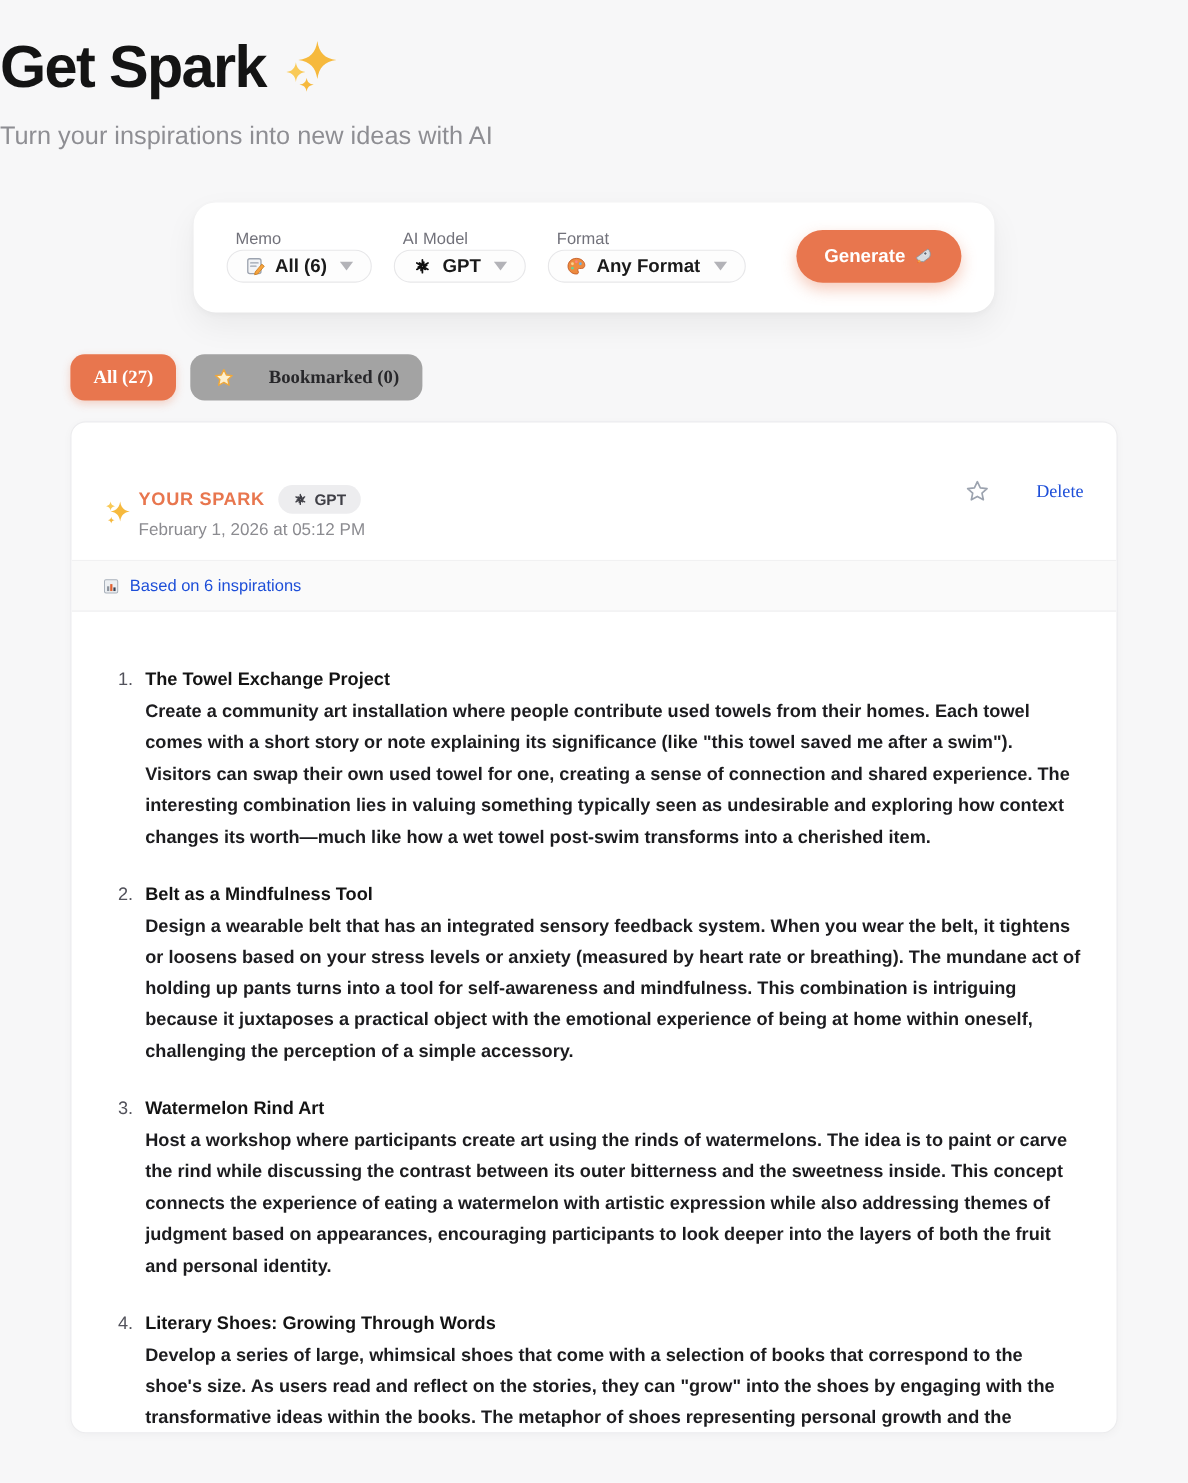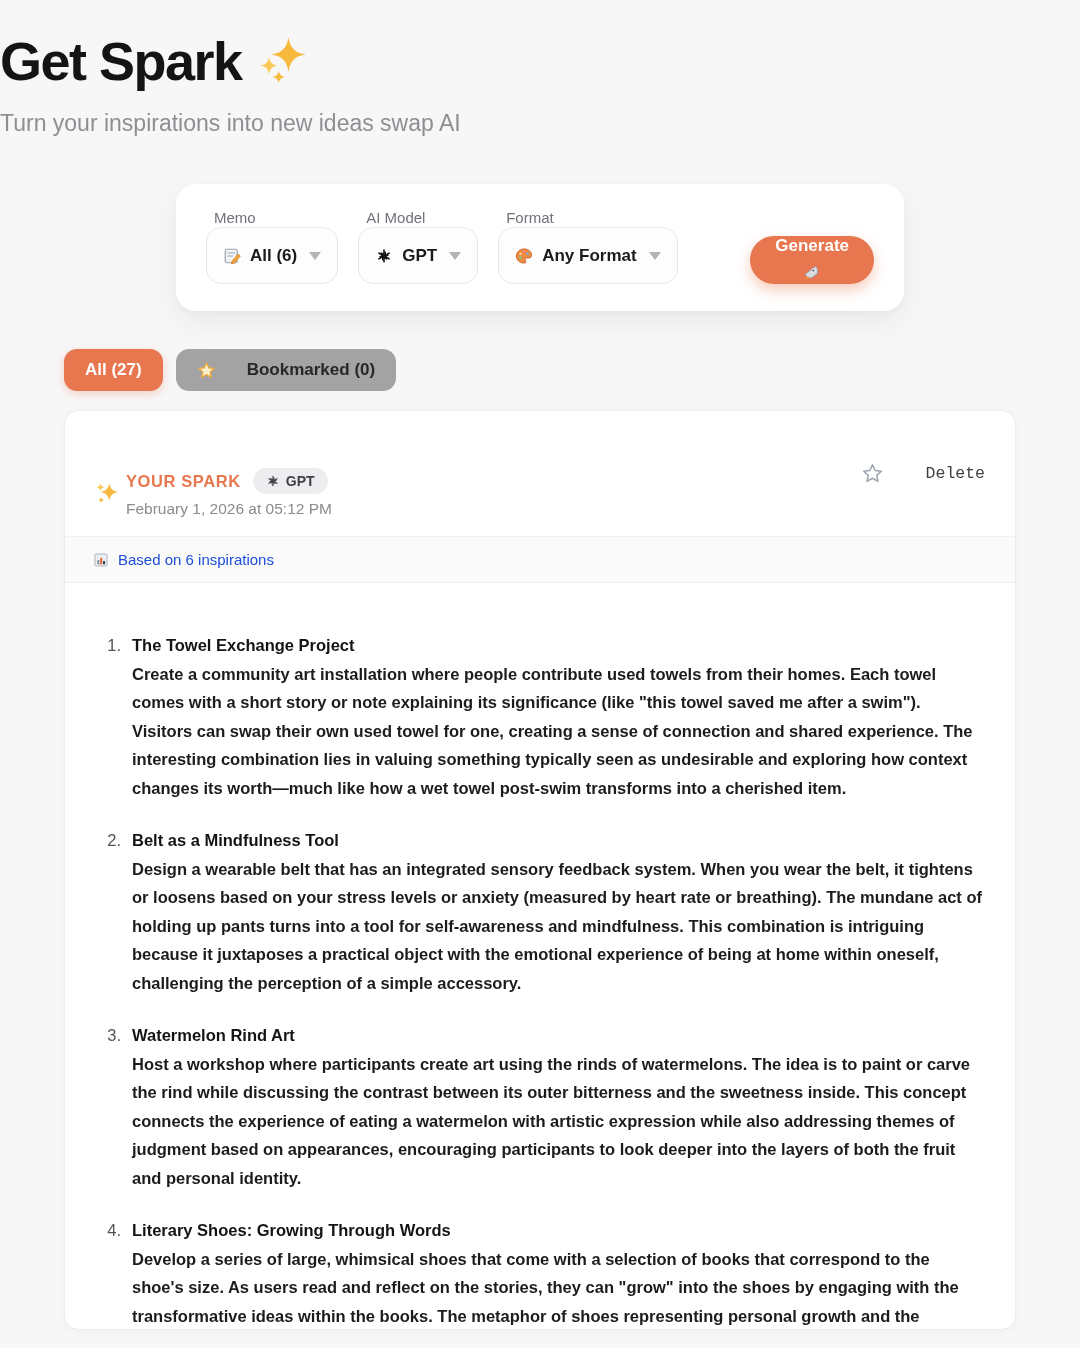--- a/index.html
+++ b/index.html
@@ -23,44 +23,43 @@
   
   .controls-card {
     width:728px; margin:45px auto 0; background:#ffffff; border-radius:20px;
     box-shadow:0 12px 30px rgba(0,0,0,0.06), 0 2px 6px rgba(0,0,0,0.03);
     padding:25px 30px 27px; display:flex; align-items:flex-end; gap:20px;
   }
   .control-group { display:flex; flex-direction:column; }
   .control-label { font-size:15px; color:#71717a; margin-bottom:1px; margin-left:8px; }
   .dropdown {
     display:inline-flex; align-items:center; gap:9px; background:#fdfdfd;
-    border:1px solid #e7e7e9; border-radius:15px; padding:0 16px; height:57px;
+    border:1px solid #e7e7e9; border-radius:15px; padding:0 16px; height:30px;
     cursor:pointer;
   }
   .dropdown .dd-value { font-size:17px; font-weight:600; color:#1a1a1a; white-space:nowrap; }
   .dd-arrow {
     width:0; height:0; border-left:6px solid transparent; border-right:6px solid transparent;
     border-top:8px solid #b3b3b8; margin-left:3px;
   }
   .icon-16 { width:18px; height:18px; display:block; }
   .generate-btn {
     margin-left:auto; display:inline-flex; align-items:center; gap:8px;
     background:#e8764e; border:none; border-radius:999px; height:48px; padding:0 25px;
     color:#ffffff; font-size:17px; font-weight:700; cursor:pointer;
     box-shadow:0 6px 14px rgba(232,118,78,0.38);
     font-family:"Liberation Sans", sans-serif;
-    flex-direction:column;
   }
 
   
   .tabs-row { width:952px; margin:38px auto 0; display:flex; gap:13px; }
   .tab {
     display:inline-flex; align-items:center; gap:8px; height:42px; padding:0 21px;
     border-radius:13px; font-size:17px; cursor:pointer; border:none;
-    font-family:Liberation Sans, sans-serif;
+    font-family:Liberation Serif, serif;
   }
   .tab.active { background:#e8764e; color:#ffffff; font-weight:700; box-shadow:0 3px 8px rgba(232,118,78,0.3); }
   .tab.inactive { background:#a3a3a3; color:#27272a; font-weight:600;gap:31px; }
 
   
   .spark-card {
     width:952px; margin:19px auto 0; background:#ffffff;
     border:1px solid #ececee; border-radius:14px;
     box-shadow:0 2px 8px rgba(0,0,0,0.03);
     overflow:hidden; height:920px;
@@ -76,22 +75,22 @@
   .model-badge {
     display:inline-flex; align-items:center; gap:6px; background:#ededef;
     border-radius:999px; padding:5px 13px; font-size:14px; font-weight:600; color:#3f3f46;
   }
   .model-badge svg { width:14px; height:14px; }
   .spark-date { margin-top:6px; font-size:15.5px; color:#8b8b90; }
   .card-header-right { display:flex; align-items:center; gap:40px; }
   .star-btn { background:none; border:none; cursor:pointer; line-height:0; padding:2px; }
   .star-btn svg { width:23px; height:23px; }
   .delete-btn {
-    background:none; border:none; cursor:pointer; font-size:16.5px; color:#404040;
-    font-weight:500; font-family:Liberation Mono, monospace;
+    background:none; border:none; cursor:pointer; font-size:16.5px; color:#1d4ed8;
+    font-weight:500; font-family:Liberation Serif, serif;
   }
 
   .meta-strip {
     display:flex; align-items:center; gap:9px;
     background:#fafafa; border-top:1px solid #f1f1f2; border-bottom:1px solid #ededef;
     padding:14px 28px; font-size:15px; color:#1d4ed8;
   }
   .meta-strip svg { width:16px; height:16px; }
 
   .card-content { padding:48px 30px 40px 39px; }
@@ -106,21 +105,21 @@
 
 <header class="app-header">
   <h1 class="app-title">
     <span>Get Spark</span>
     <svg class="sparkles" viewBox="0 0 48 48" aria-hidden="true">
       <path d="M30 2 C31.5 12 36 16.5 46 18 C36 19.5 31.5 24 30 34 C28.5 24 24 19.5 14 18 C24 16.5 28.5 12 30 2 Z" fill="#f6b93d"></path>
       <path d="M12 20 C12.8 25.2 15 27.4 20 28.2 C15 29 12.8 31.2 12 36.4 C11.2 31.2 9 29 4 28.2 C9 27.4 11.2 25.2 12 20 Z" fill="#f9ca57"></path>
       <path d="M21 33 C21.6 36.6 23.2 38.2 27 38.8 C23.2 39.4 21.6 41 21 44.6 C20.4 41 18.8 39.4 15 38.8 C18.8 38.2 20.4 36.6 21 33 Z" fill="#f6b93d"></path>
     </svg>
   </h1>
-  <div class="app-subtitle">Turn your inspirations into new ideas swap AI</div>
+  <div class="app-subtitle">Turn your inspirations into new ideas with AI</div>
 </header>
 
 <section class="controls-card">
 
   <div class="control-group">
     <span class="control-label">Memo</span>
     <div class="dropdown">
       <svg class="icon-16" viewBox="0 0 24 24" aria-hidden="true">
         <rect x="3" y="3" width="16" height="18" rx="2.5" fill="#f3f4f6" stroke="#9ca3af" stroke-width="1.6"></rect>
         <line x1="6.5" y1="8" x2="15.5" y2="8" stroke="#9ca3af" stroke-width="1.6" stroke-linecap="round"></line>

